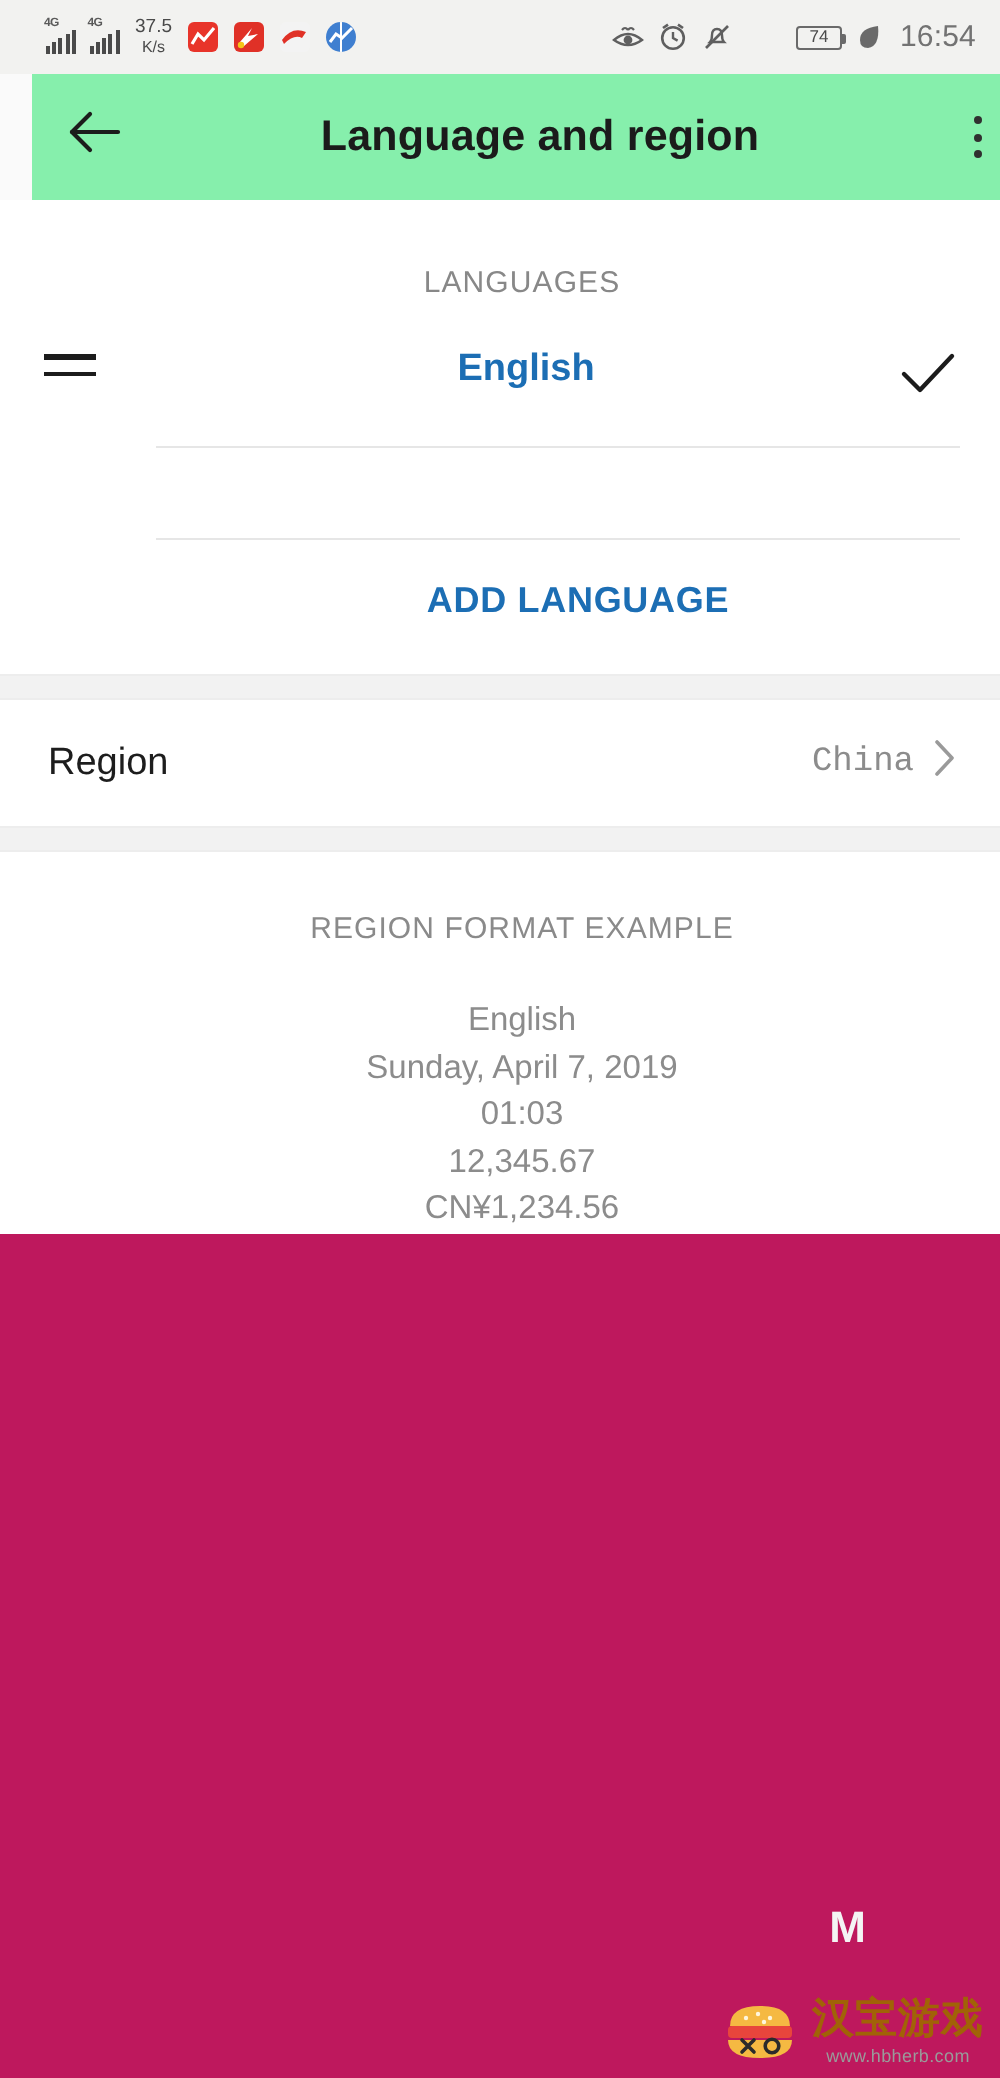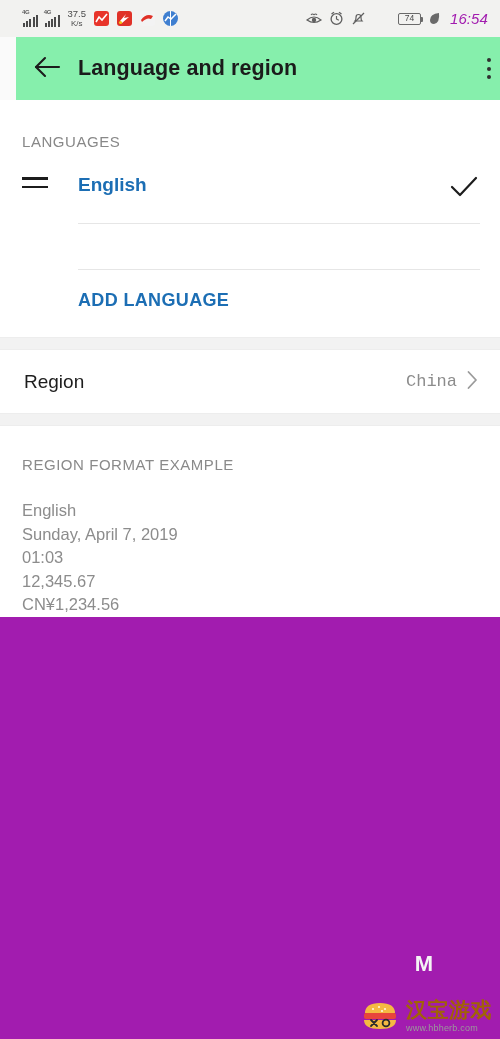--- a/index.html
+++ b/index.html
@@ -2,21 +2,21 @@
 <html><head>
 <meta charset="utf-8">
 <style>
   * { margin:0; padding:0; box-sizing:border-box; }
   html, body {
     width:500px; height:1039px;
     font-family:"Liberation Sans", sans-serif;
     background:#ffffff;
     overflow:hidden;
   }
-  #screen { position:relative; width:500px; height:1039px; background:#fafafa; }
+  #screen { position:relative; width:500px; height:1039px; background:#fafafa;text-align:center; }
 
   
   .statusbar {
     position:absolute; top:0; left:0; width:500px; height:37px;
     background:#f2f2f0;
     display:flex; align-items:center; justify-content:space-between;
     padding:0 12px 0 22px;
   }
   .sb-left { display:flex; align-items:center; gap:6px; }
   .sb-right { display:flex; align-items:center; gap:7px; }
@@ -42,39 +42,39 @@
   .appicon.blue{ background:#3f7fd0; border-radius:50%; }
   .appicon svg{ position:absolute; inset:0; }
 
   .sb-right svg { display:block; }
   .batt {
     width:23px; height:12px; border:1.4px solid #6a6a6a; border-radius:2px;
     display:flex; align-items:center; justify-content:center; position:relative;margin-left:25px;
   }
   .batt:after{ content:""; position:absolute; right:-3.5px; top:3px; width:2.2px; height:5px; background:#6a6a6a; border-radius:0 1px 1px 0;}
   .batt span{ font-size:8.5px; color:#4a4a4a; line-height:1; }
-  .clock { font-size:15px; color:#a21caf; margin-left:2px; letter-spacing:0.1px;font-style:italic;}
+  .clock { font-size:15px; color:#737373; margin-left:2px; letter-spacing:0.1px;}
 
   
   .appbar {
     position:absolute; top:37px; left:16px; width:500px; height:63px;
     background:#86efac;
     display:flex; align-items:center;
   }
   .back-btn { width:62px; height:63px; display:flex; align-items:center; justify-content:center; cursor:pointer;}
   .appbar h1 {
     font-size:21.5px; font-weight:bold; color:#1b1b1b; letter-spacing:0.1px;
     flex:1;
   }
   .overflow-btn { width:54px; height:63px; display:flex; flex-direction:column;
     align-items:center; justify-content:center; gap:4.5px; cursor:pointer;}
   .overflow-btn i { display:block; width:4px; height:4px; border-radius:50%; background:#303030; }
 
   
-  .content { position:absolute; top:100px; left:0; width:500px; bottom:0; background:#a21caf; }
+  .content { position:absolute; top:100px; left:0; width:500px; bottom:0; background:#be185d; }
 
   .section-white { background:#ffffff; }
   .gap { height:13px; background:#f2f2f2; border-top:1px solid #ededed; border-bottom:1px solid #ededed;}
 
   .sec-header {
     font-size:15px; color:#888888; letter-spacing:0.55px;
     padding:33px 0 0 22px;
   }
 
   .lang-row {

